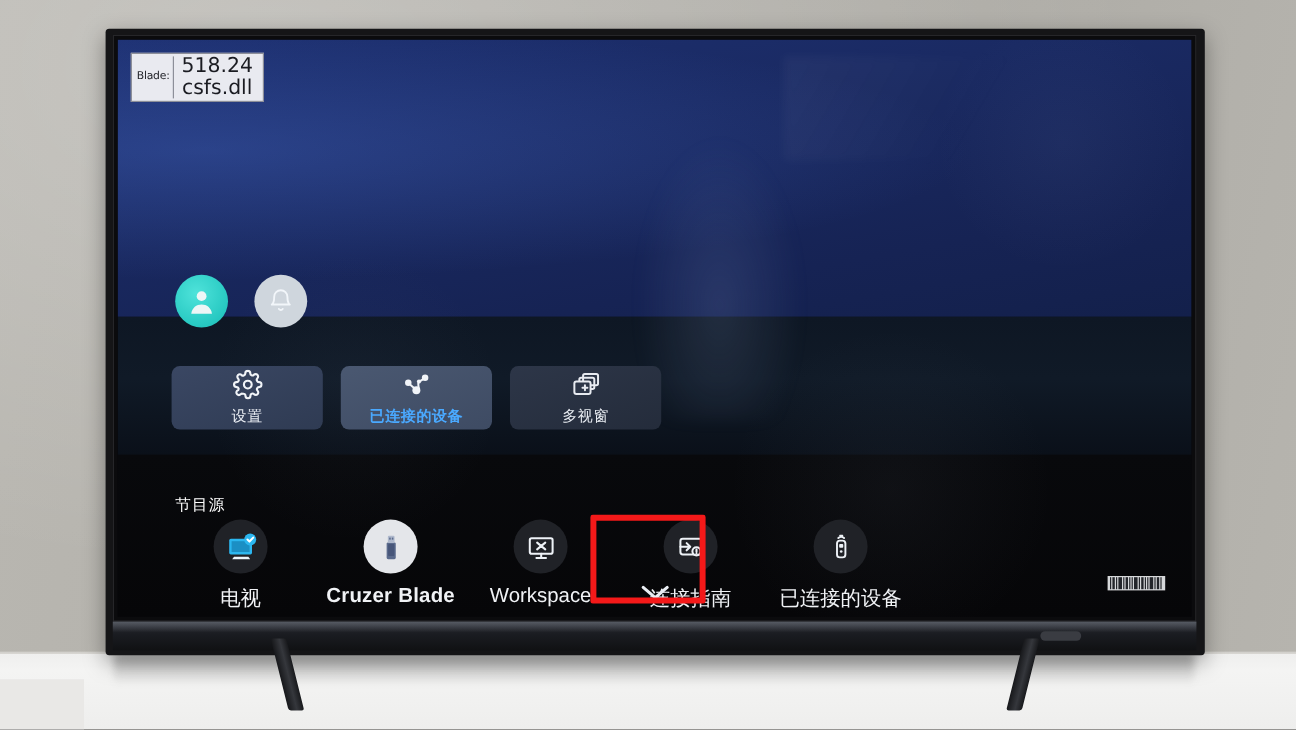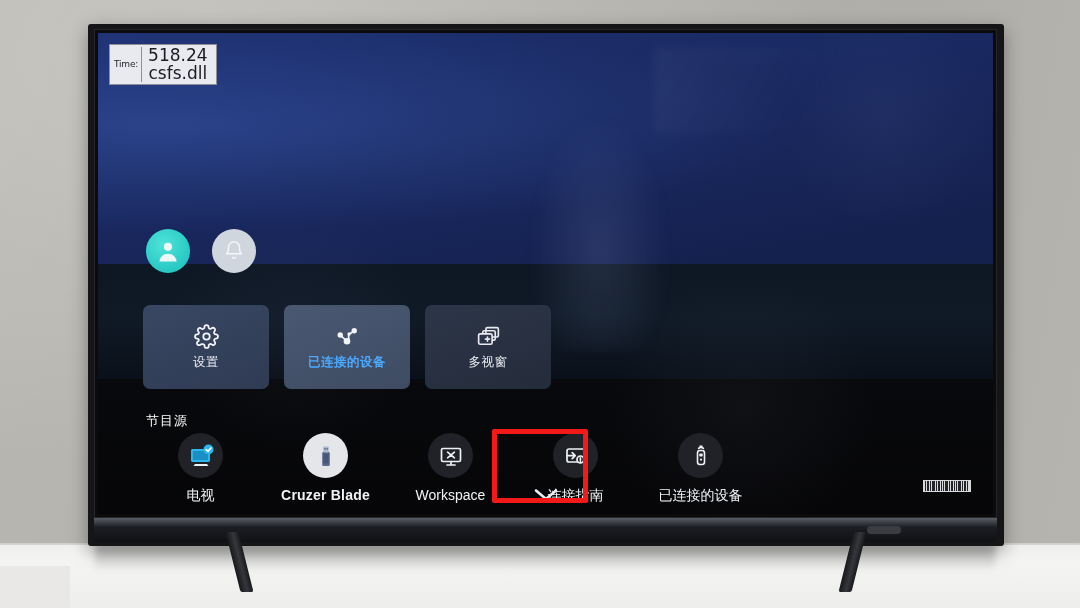--- a/index.html
+++ b/index.html
@@ -136,21 +136,21 @@
   }
   .avatar { background:radial-gradient(circle at 40% 35%,#4fe3da,#27c9c2 70%,#1fb6b0); }
   .bell   { background:#cfd6dd; }
 
   
   #tiles {
     position:absolute; left:45px; top:272px;
     display:flex; gap:15px; z-index:20;
   }
   .tile {
-    width:126px; height:84px; border-radius:7px;
+    width:126px; height:53px; border-radius:7px;
     display:flex; flex-direction:column;
     align-items:center; justify-content:center; gap:5px;
   }
   .tile.t0 { background:linear-gradient(160deg,#3a4763,#2f3b53); }
   .tile.t1 { background:linear-gradient(160deg,#4a5871,#3e4b63); }
   .tile.t2 { background:linear-gradient(160deg,#2d3648,#242c3b); }
   .tile-label { font-size:12.5px; color:#e8ecf2; letter-spacing:.5px; }
   .tile.t1 .tile-label { color:#4aa9ff; font-weight:bold; }
   .tile-icon { height:26px; display:flex; align-items:center; }
 
@@ -167,21 +167,21 @@
     width:125px;
     display:flex; flex-direction:column; align-items:center; gap:9px;
     position:relative;
   }
   .src-icon {
     width:45px; height:45px; border-radius:50%;
     display:flex; align-items:center; justify-content:center;
     background:#202227;
   }
   .src-icon.light { background:#e4e6ea; }
-  .src-label { font-size:14px; color:#f0f2f5; white-space:nowrap; }
+  .src-label { font-size:17px; color:#f0f2f5; white-space:nowrap; }
   .src-label.bold { font-weight:bold; letter-spacing:.2px; }
 
   #highlight-box {
     position:absolute; left:394px; top:396px;
     width:96px; height:74px;
     border:5px solid #f41919; border-radius:2px;
     z-index:30; pointer-events:none;
   }
 
   #scroll-chevron {
@@ -220,21 +220,21 @@
 
   <div id="screen">
     <div class="bg-top"></div>
     <div class="bg-top-glow"></div>
     <div class="bg-mid"></div>
     <div class="bg-bot"></div>
     <div class="bg-figure"></div>
     <div class="bg-noise"></div>
 
     <div id="time-badge">
-      <span class="tb-label">Time:</span>
+      <span class="tb-label">Blade:</span>
       <span class="tb-sep"></span>
       <span class="tb-vals">
         <span class="tb-v1">518.24</span>
         <span class="tb-v2">csfs.dll</span>
       </span>
     </div>
 
     <div id="account-row">
       <div class="circ-btn avatar">
         <svg width="28" height="28" viewBox="0 0 24 24">

